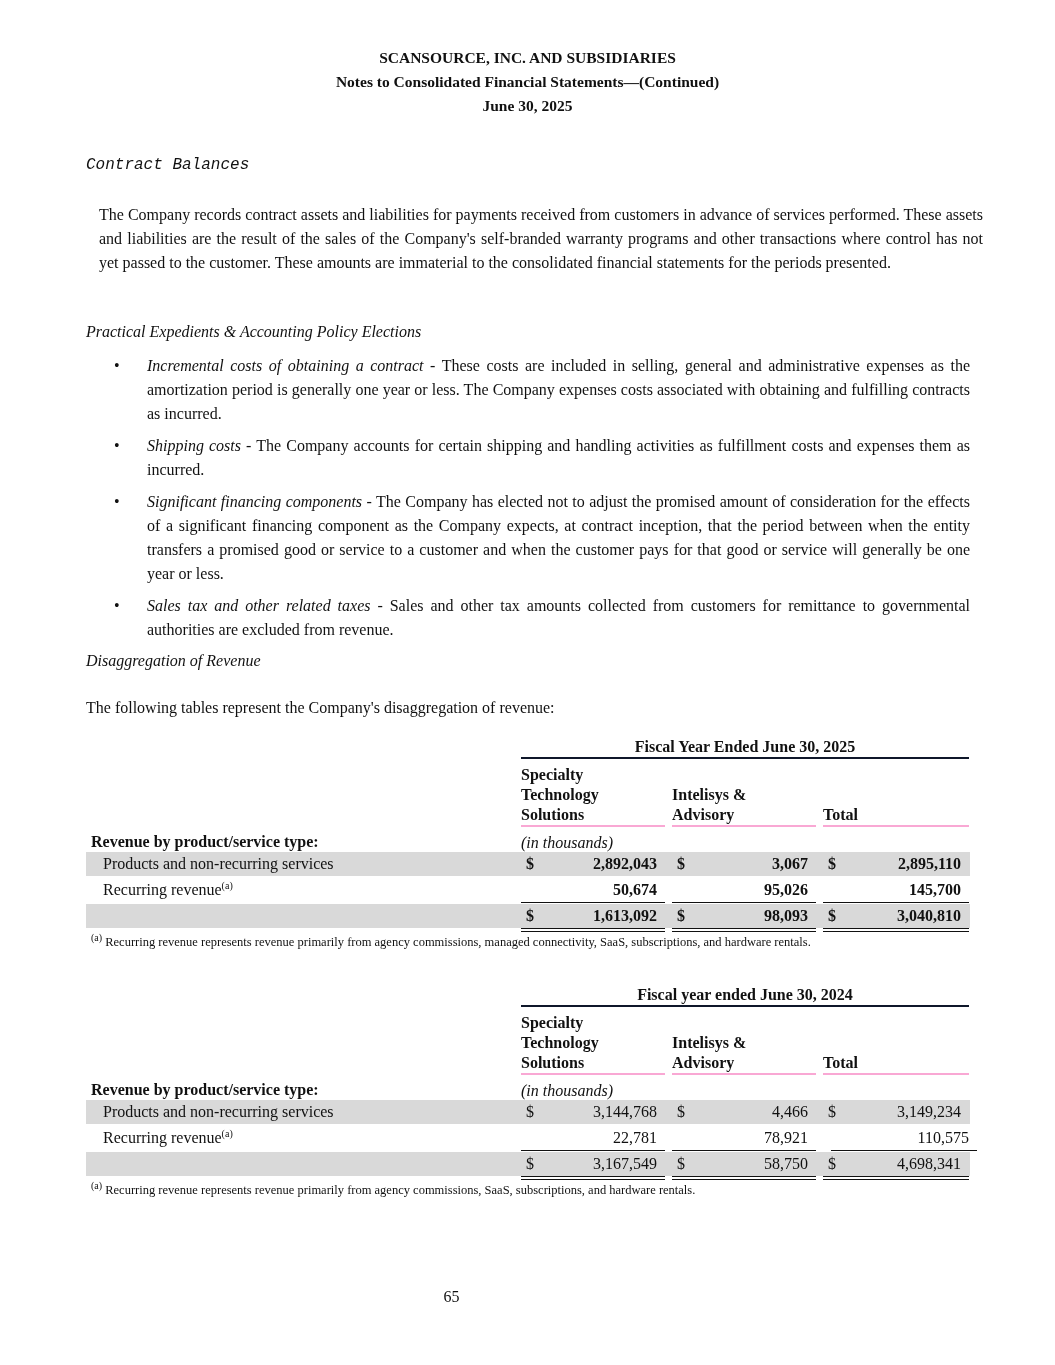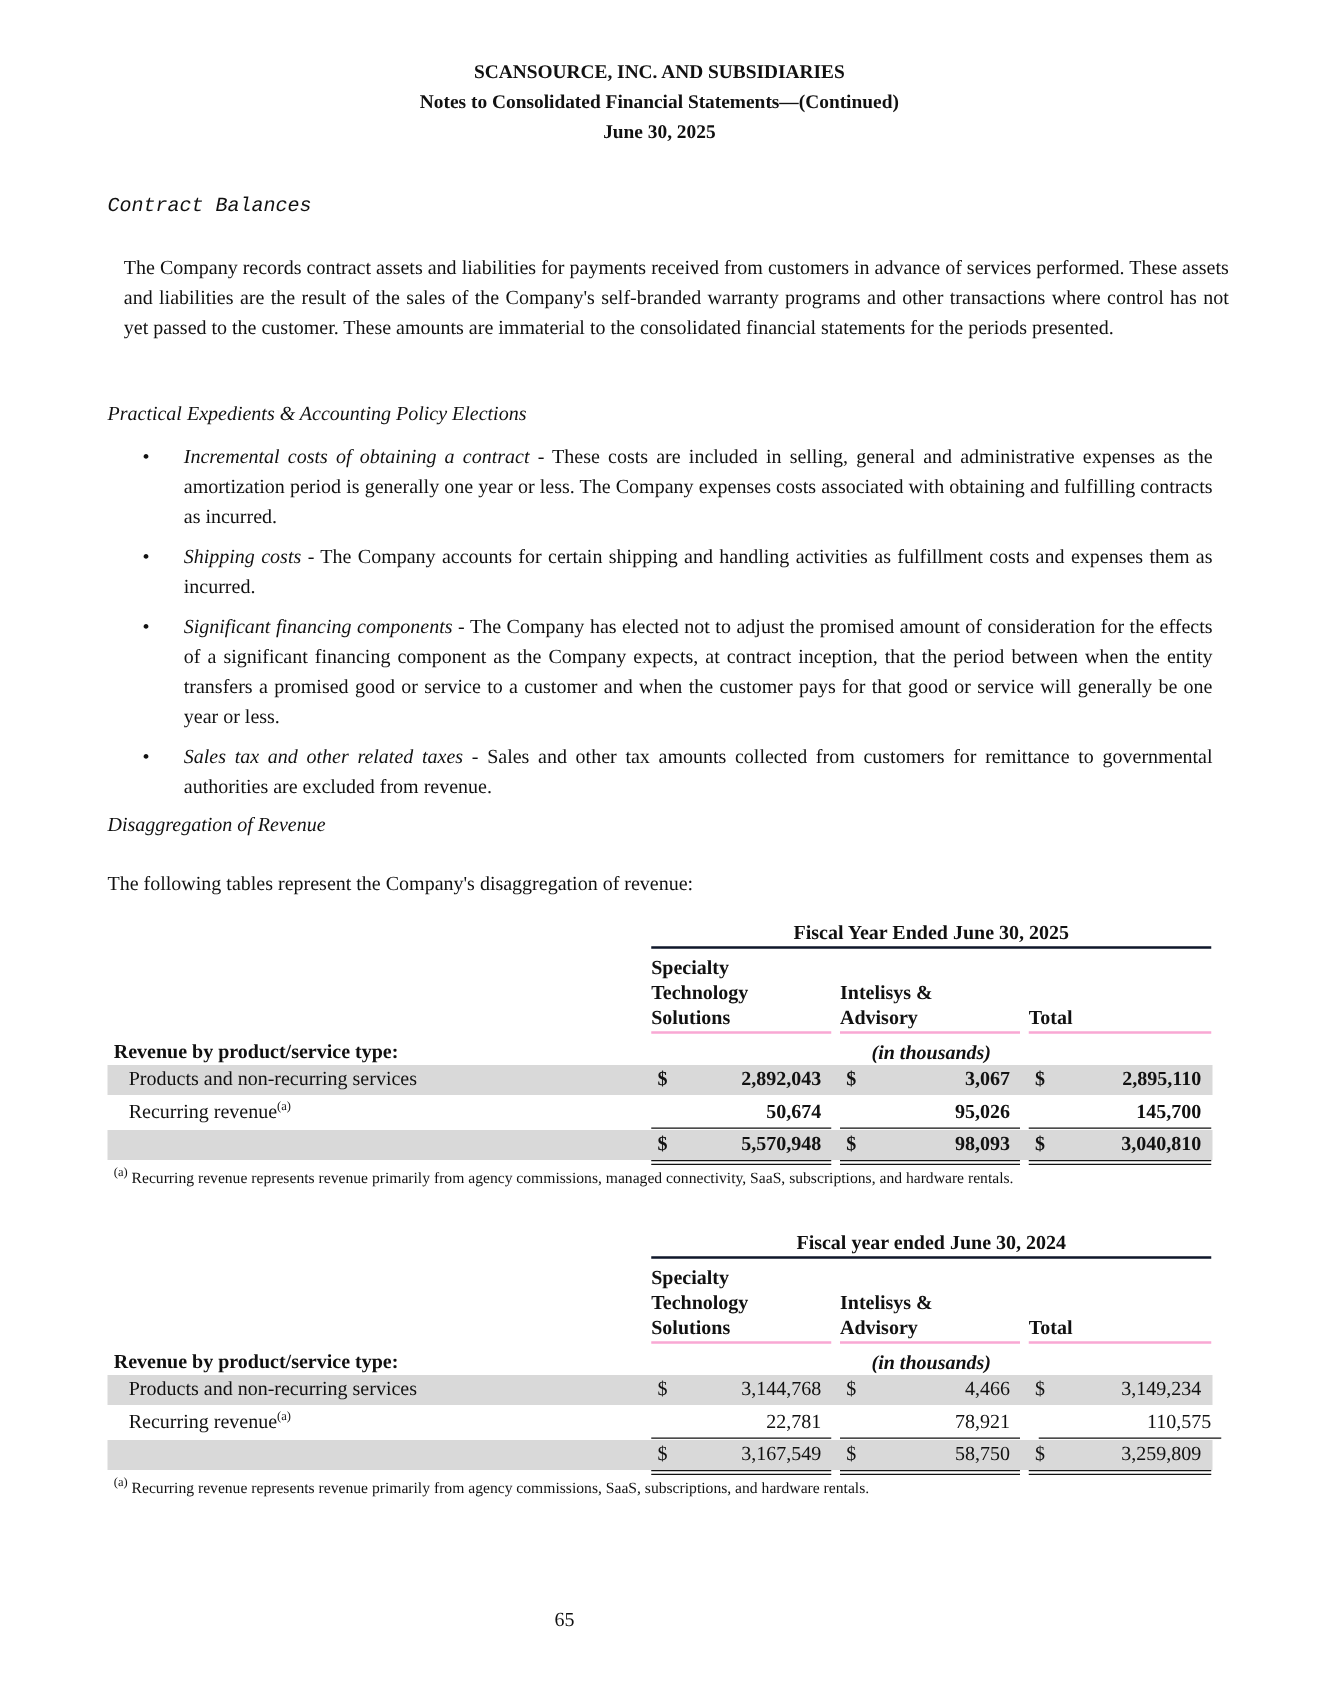--- a/index.html
+++ b/index.html
@@ -17,21 +17,21 @@
   .abs { position: absolute; }
   p.body { margin: 0; line-height: 24px; text-align: justify; font-size: 16px; }
   .bullet { position: absolute; left: 0; width: 884px; }
   .bullet .dot { position: absolute; left: 28px; top: 0; line-height: 24px; }
   .bullet .txt { margin-left: 61px; line-height: 24px; text-align: justify; }
 
   
   .tbl { position: absolute; left: 0; width: 884px; font-size: 16px; }
   .period { position: absolute; left: 435px; width: 448px; text-align: center; font-weight: bold; border-bottom: 2px solid #0f172a; height: 20px; line-height: 20px; }
   .colhdr { position: absolute; font-weight: bold; line-height: 20px; border-bottom: 2px solid #f9a8d4; }
-  .unit { position: absolute; left: 435px; width: 448px; text-align: center; font-weight: bold; font-style: italic; line-height: 20px; }
+  .unit { position: absolute; left: 435px; width: 448px; font-weight: normal; font-style: italic; line-height: 20px; }
   .rowlabel-hdr { position: absolute; left: 5px; font-weight: bold; line-height: 20px; }
   .row { position: absolute; left: 0; width: 884px; height: 24px; }
   .row.shade { background: #d9d9d9; }
   .row .lbl { position: absolute; left: 17px; top: 1px; line-height: 22px; }
   .cell { position: absolute; top: 0; height: 24px; line-height: 24px; }
   .cell .cur { position: absolute; left: 5px; }
   .cell .num { position: absolute; right: 8px; }
   .cell.uline { border-bottom: 1.5px solid #111; }
   .cell.dline { border-bottom: 4px double #111; }
   .bold .cell { font-weight: bold; }
@@ -115,21 +115,21 @@
       <div class="cell uline" style="left:586px;width:144px;">
           <span class="num">95,026</span>
         </div>
       <div class="cell uline" style="left:737px;width:146px;">
           <span class="num">145,700</span>
         </div>
     </div>
     <div class="row shade bold" style="top:167px;">
       <div class="cell dline" style="left:435px;width:144px;text-decoration:underline;">
           <span class="cur">$</span>
-          <span class="num">5,570,948</span>
+          <span class="num">1,613,092</span>
         </div>
       <div class="cell dline" style="left:586px;width:144px;text-decoration:underline;">
           <span class="cur">$</span>
           <span class="num">98,093</span>
         </div>
       <div class="cell dline" style="left:737px;width:146px;text-decoration:underline;">
           <span class="cur">$</span>
           <span class="num">3,040,810</span>
         </div>
     </div>
@@ -184,21 +184,21 @@
       <div class="cell dline" style="left:435px;width:144px;">
           <span class="cur">$</span>
           <span class="num">3,167,549</span>
         </div>
       <div class="cell dline" style="left:586px;width:144px;">
           <span class="cur">$</span>
           <span class="num">58,750</span>
         </div>
       <div class="cell dline" style="left:737px;width:146px;">
           <span class="cur">$</span>
-          <span class="num">3,259,809</span>
+          <span class="num">4,698,341</span>
         </div>
     </div>
     <div class="foot" style="top:197px;"><sup>(a)</sup><span> Recurring revenue represents revenue primarily from agency commissions, SaaS, subscriptions, and hardware rentals.</span></div>
   </div>
 
 </div>
 
 <div class="pgnum">65</div>
 
 </body></html>

